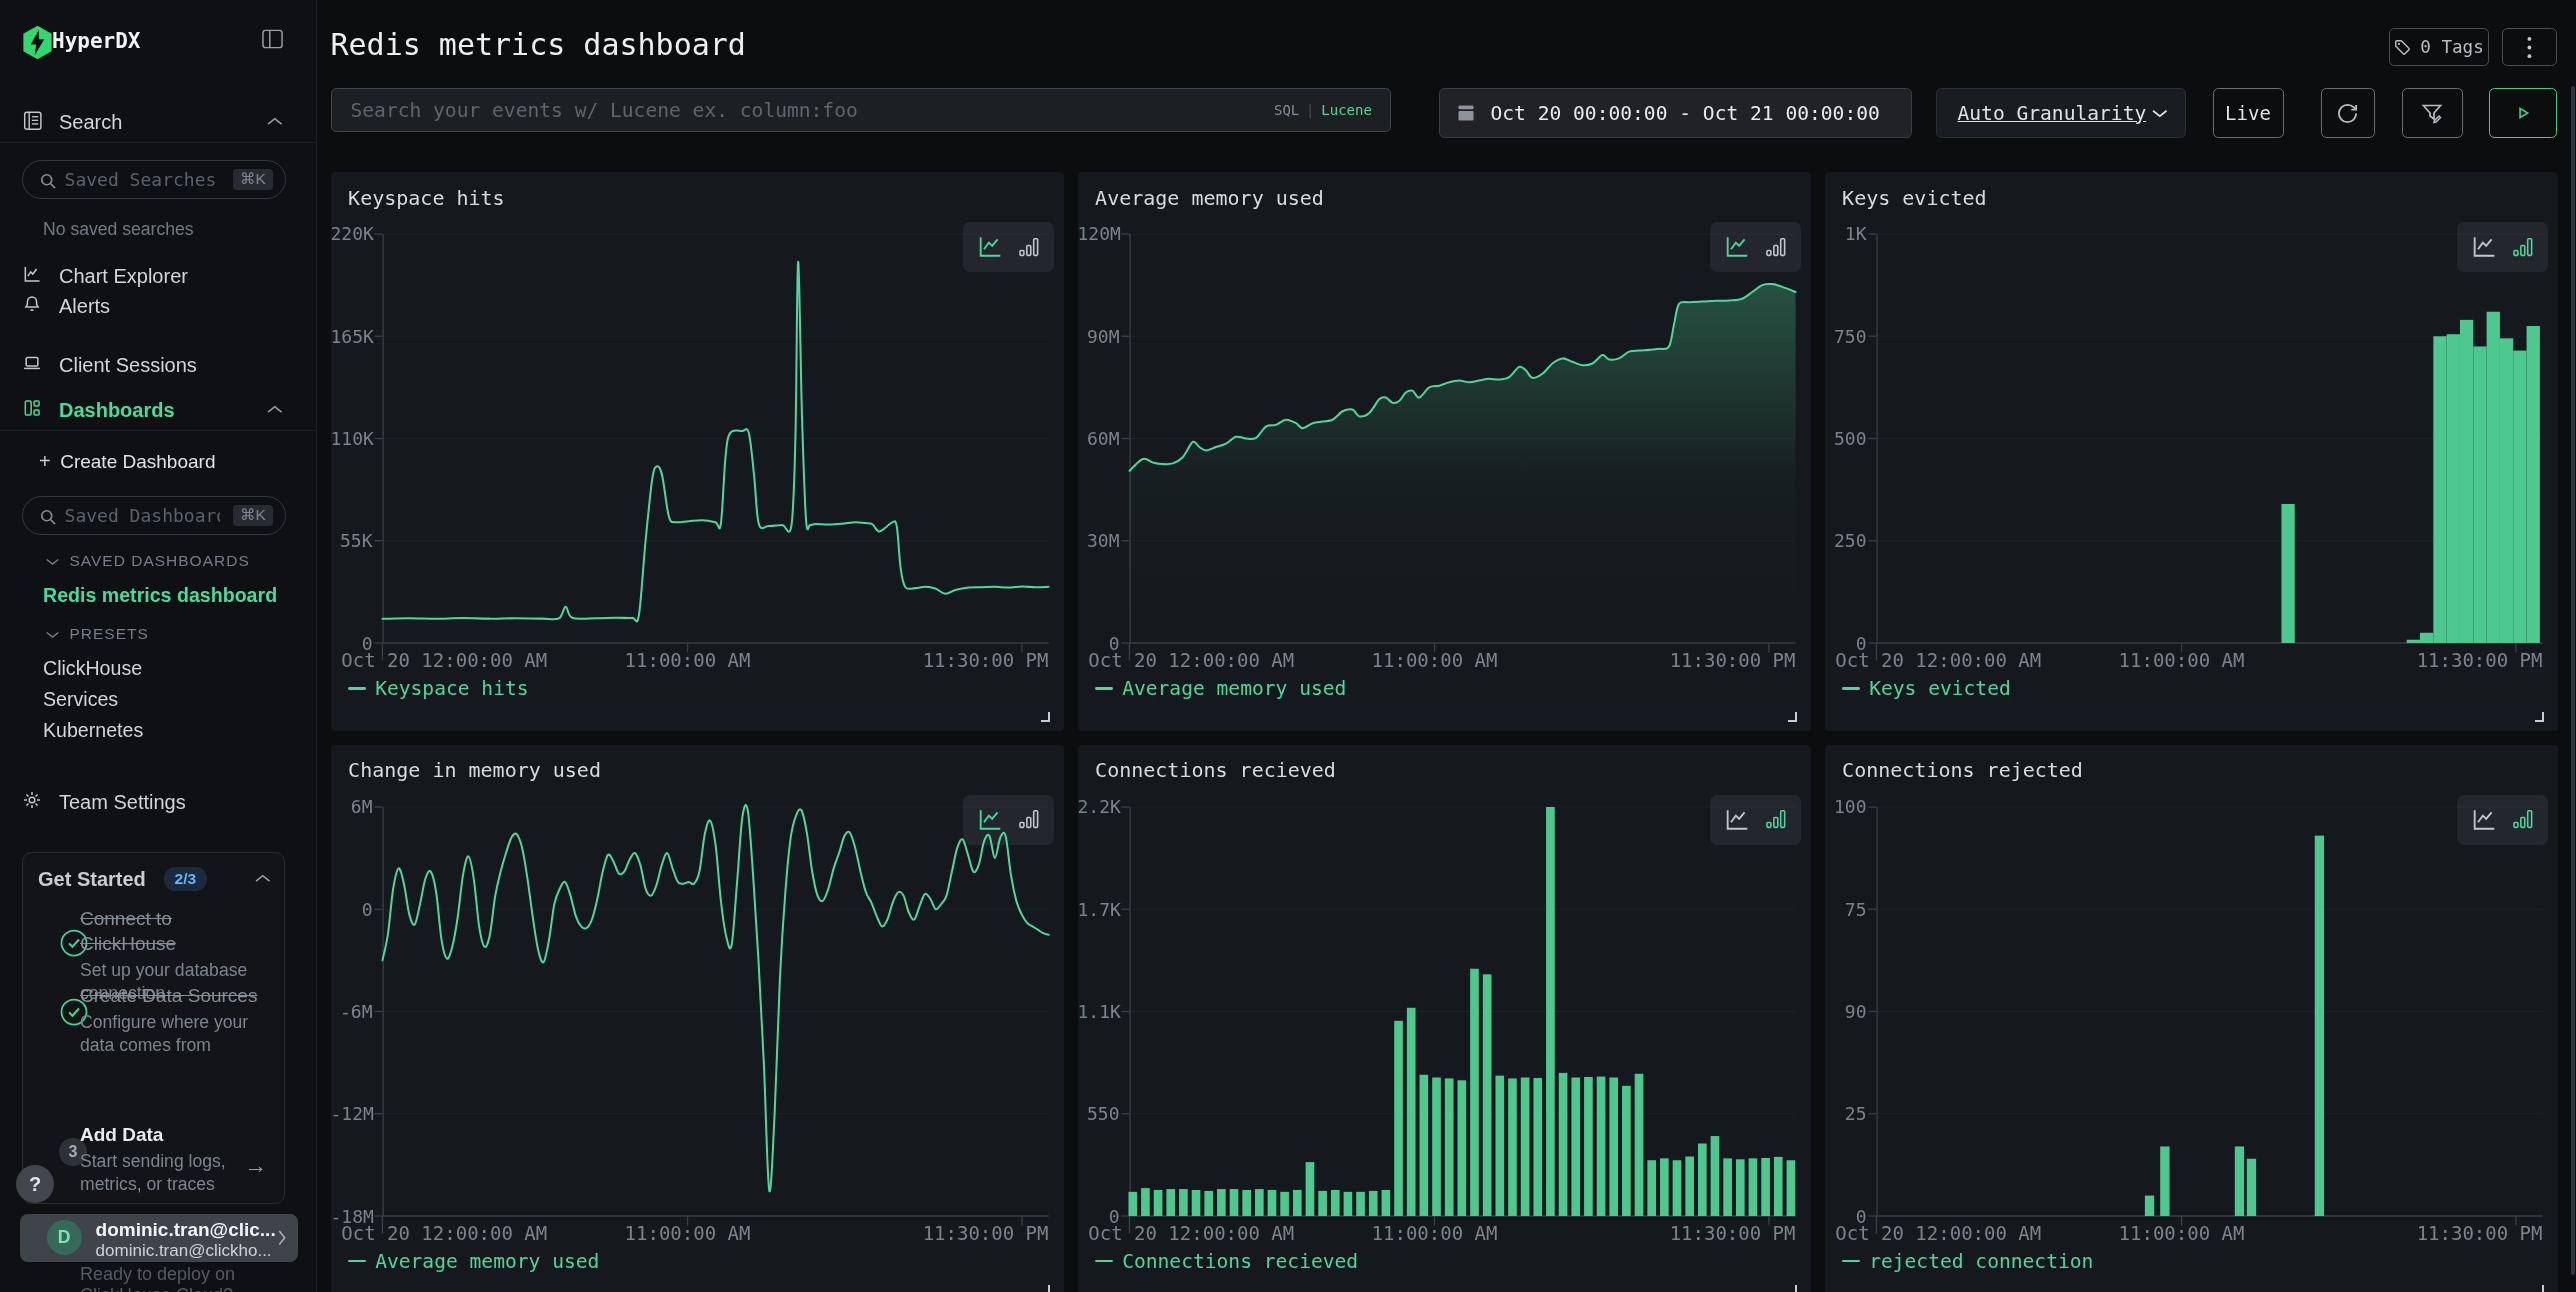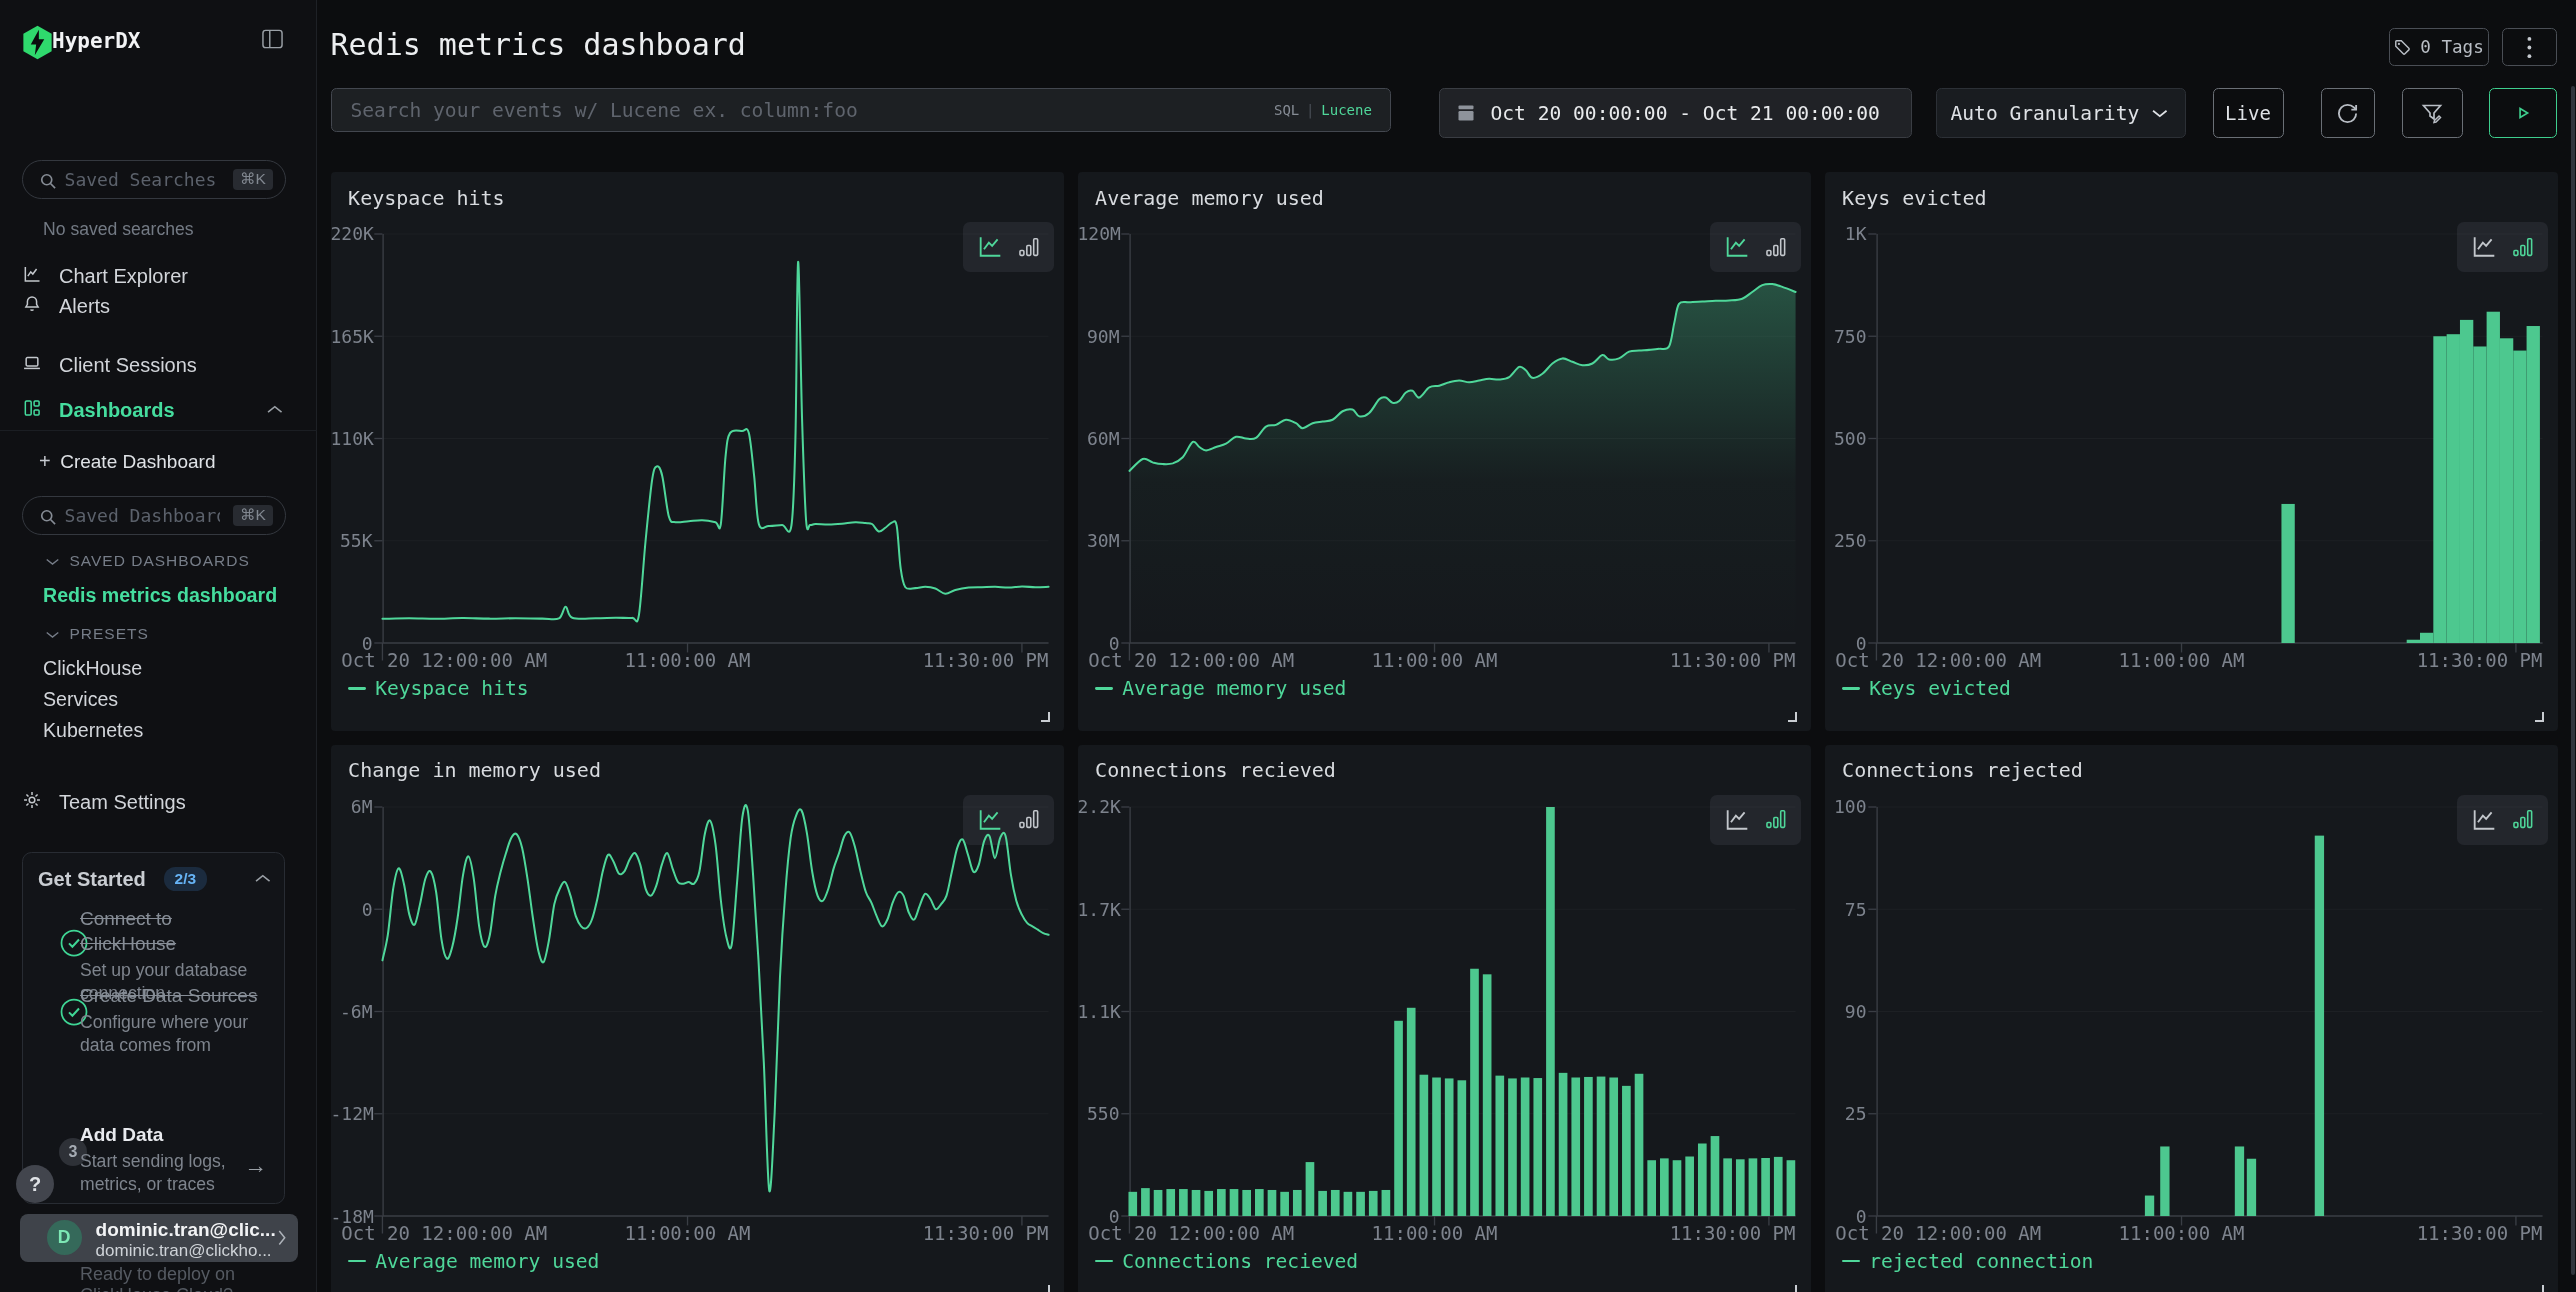--- a/index.html
+++ b/index.html
@@ -100,21 +100,21 @@
   .lang-sql { color:#868c95; cursor:pointer; }
   .lang-sep { color:#4a4f57; margin:0 6.8px; }
   .lang-lucene { color:#4fd79a; cursor:pointer; }
 
   .date-box { position:absolute; left:1108px; top:0; width:473px; height:50px; background:#202226;
     border:1.4px solid #3a3d43; border-radius:5.4px; display:flex; align-items:center; cursor:pointer; }
   .date-box .dtext { font-size:19.6px; color:#e8eaec; margin-left:15px; }
 
   .gran-box { position:absolute; left:1605px; top:0; width:250px; height:50px; background:#191c20;
     border:1.4px solid #2c3036; border-radius:5.4px; display:flex; align-items:center; cursor:pointer; }
-  .gran-box .gtext { font-size:19.6px; color:#dfe2e6; margin-left:14px; flex:1; }
+  .gran-box .gtext { font-size:19.6px; color:#dfe2e6; margin-left:21px; flex:1;text-decoration:underline; }
   .gran-box svg { margin-right:16px; }
 
   .live-btn { position:absolute; left:1882px; top:0; width:71px; height:50px; font-size:19px;
     color:#dfe2e6; border-color:#6a6f76; font-family:"DejaVu Sans Mono","Liberation Mono",monospace; }
   .icon-btn { position:absolute; top:0; height:50px; border-color:#6a6f76; }
   .refresh-btn { left:1990px; width:54px; }
   .filterfn-btn { left:2071px; width:61px; }
   .play-btn { left:2158px; width:68px; border-color:#3ecf8e; }
 
   
@@ -155,20 +155,33 @@
       <polygon points="23,1 44,13 44,39 23,51 2,39 2,13" fill="#2fd96d"></polygon>
       <path d="M25 7 L13 29 h8 L19 45 L33 21 h-8 Z" fill="#0b0c0e"></path>
     </svg>
     <span class="brand">HyperDX</span>
     <svg class="collapse-btn" width="23" height="20" viewBox="0 0 24 22">
       <rect x="1.5" y="1.5" width="21" height="19" rx="3" fill="none" stroke="#9aa0a6" stroke-width="1.6"></rect>
       <line x1="9" y1="1.5" x2="9" y2="20.5" stroke="#9aa0a6" stroke-width="1.6"></line>
     </svg>
   </div>
 
+  <div class="nav-row row-search">
+    <svg class="nicon" width="21.6" height="21.6" viewBox="0 0 24 24">
+      <rect x="3" y="2.5" width="18" height="19" rx="2.5" fill="none" stroke="#c3c7cc" stroke-width="1.6"></rect>
+      <line x1="8" y1="2.5" x2="8" y2="21.5" stroke="#c3c7cc" stroke-width="1.6"></line>
+      <line x1="11" y1="7.5" x2="18" y2="7.5" stroke="#c3c7cc" stroke-width="1.5"></line>
+      <line x1="11" y1="11.5" x2="18" y2="11.5" stroke="#c3c7cc" stroke-width="1.5"></line>
+      <line x1="11" y1="15.5" x2="18" y2="15.5" stroke="#c3c7cc" stroke-width="1.5"></line>
+    </svg>
+    <span class="nlabel">Search</span>
+    <svg class="chev" width="17.6" height="10.8" viewBox="0 0 26 16">
+      <polyline points="3,12 13,4 23,12" fill="none" stroke="#9aa0a6" stroke-width="2.4"></polyline>
+    </svg>
+  </div>
 
   <div class="pill" style="top:160px;">
     <svg class="mag" width="20" height="20" viewBox="0 0 24 24">
       <circle cx="10.5" cy="10.5" r="6" fill="none" stroke="#868c95" stroke-width="2"></circle>
       <line x1="15" y1="15" x2="20.5" y2="20.5" stroke="#868c95" stroke-width="2"></line>
     </svg>
     <input placeholder="Saved Searches" style="">
     <span class="kbd">⌘K</span>
   </div>
 

